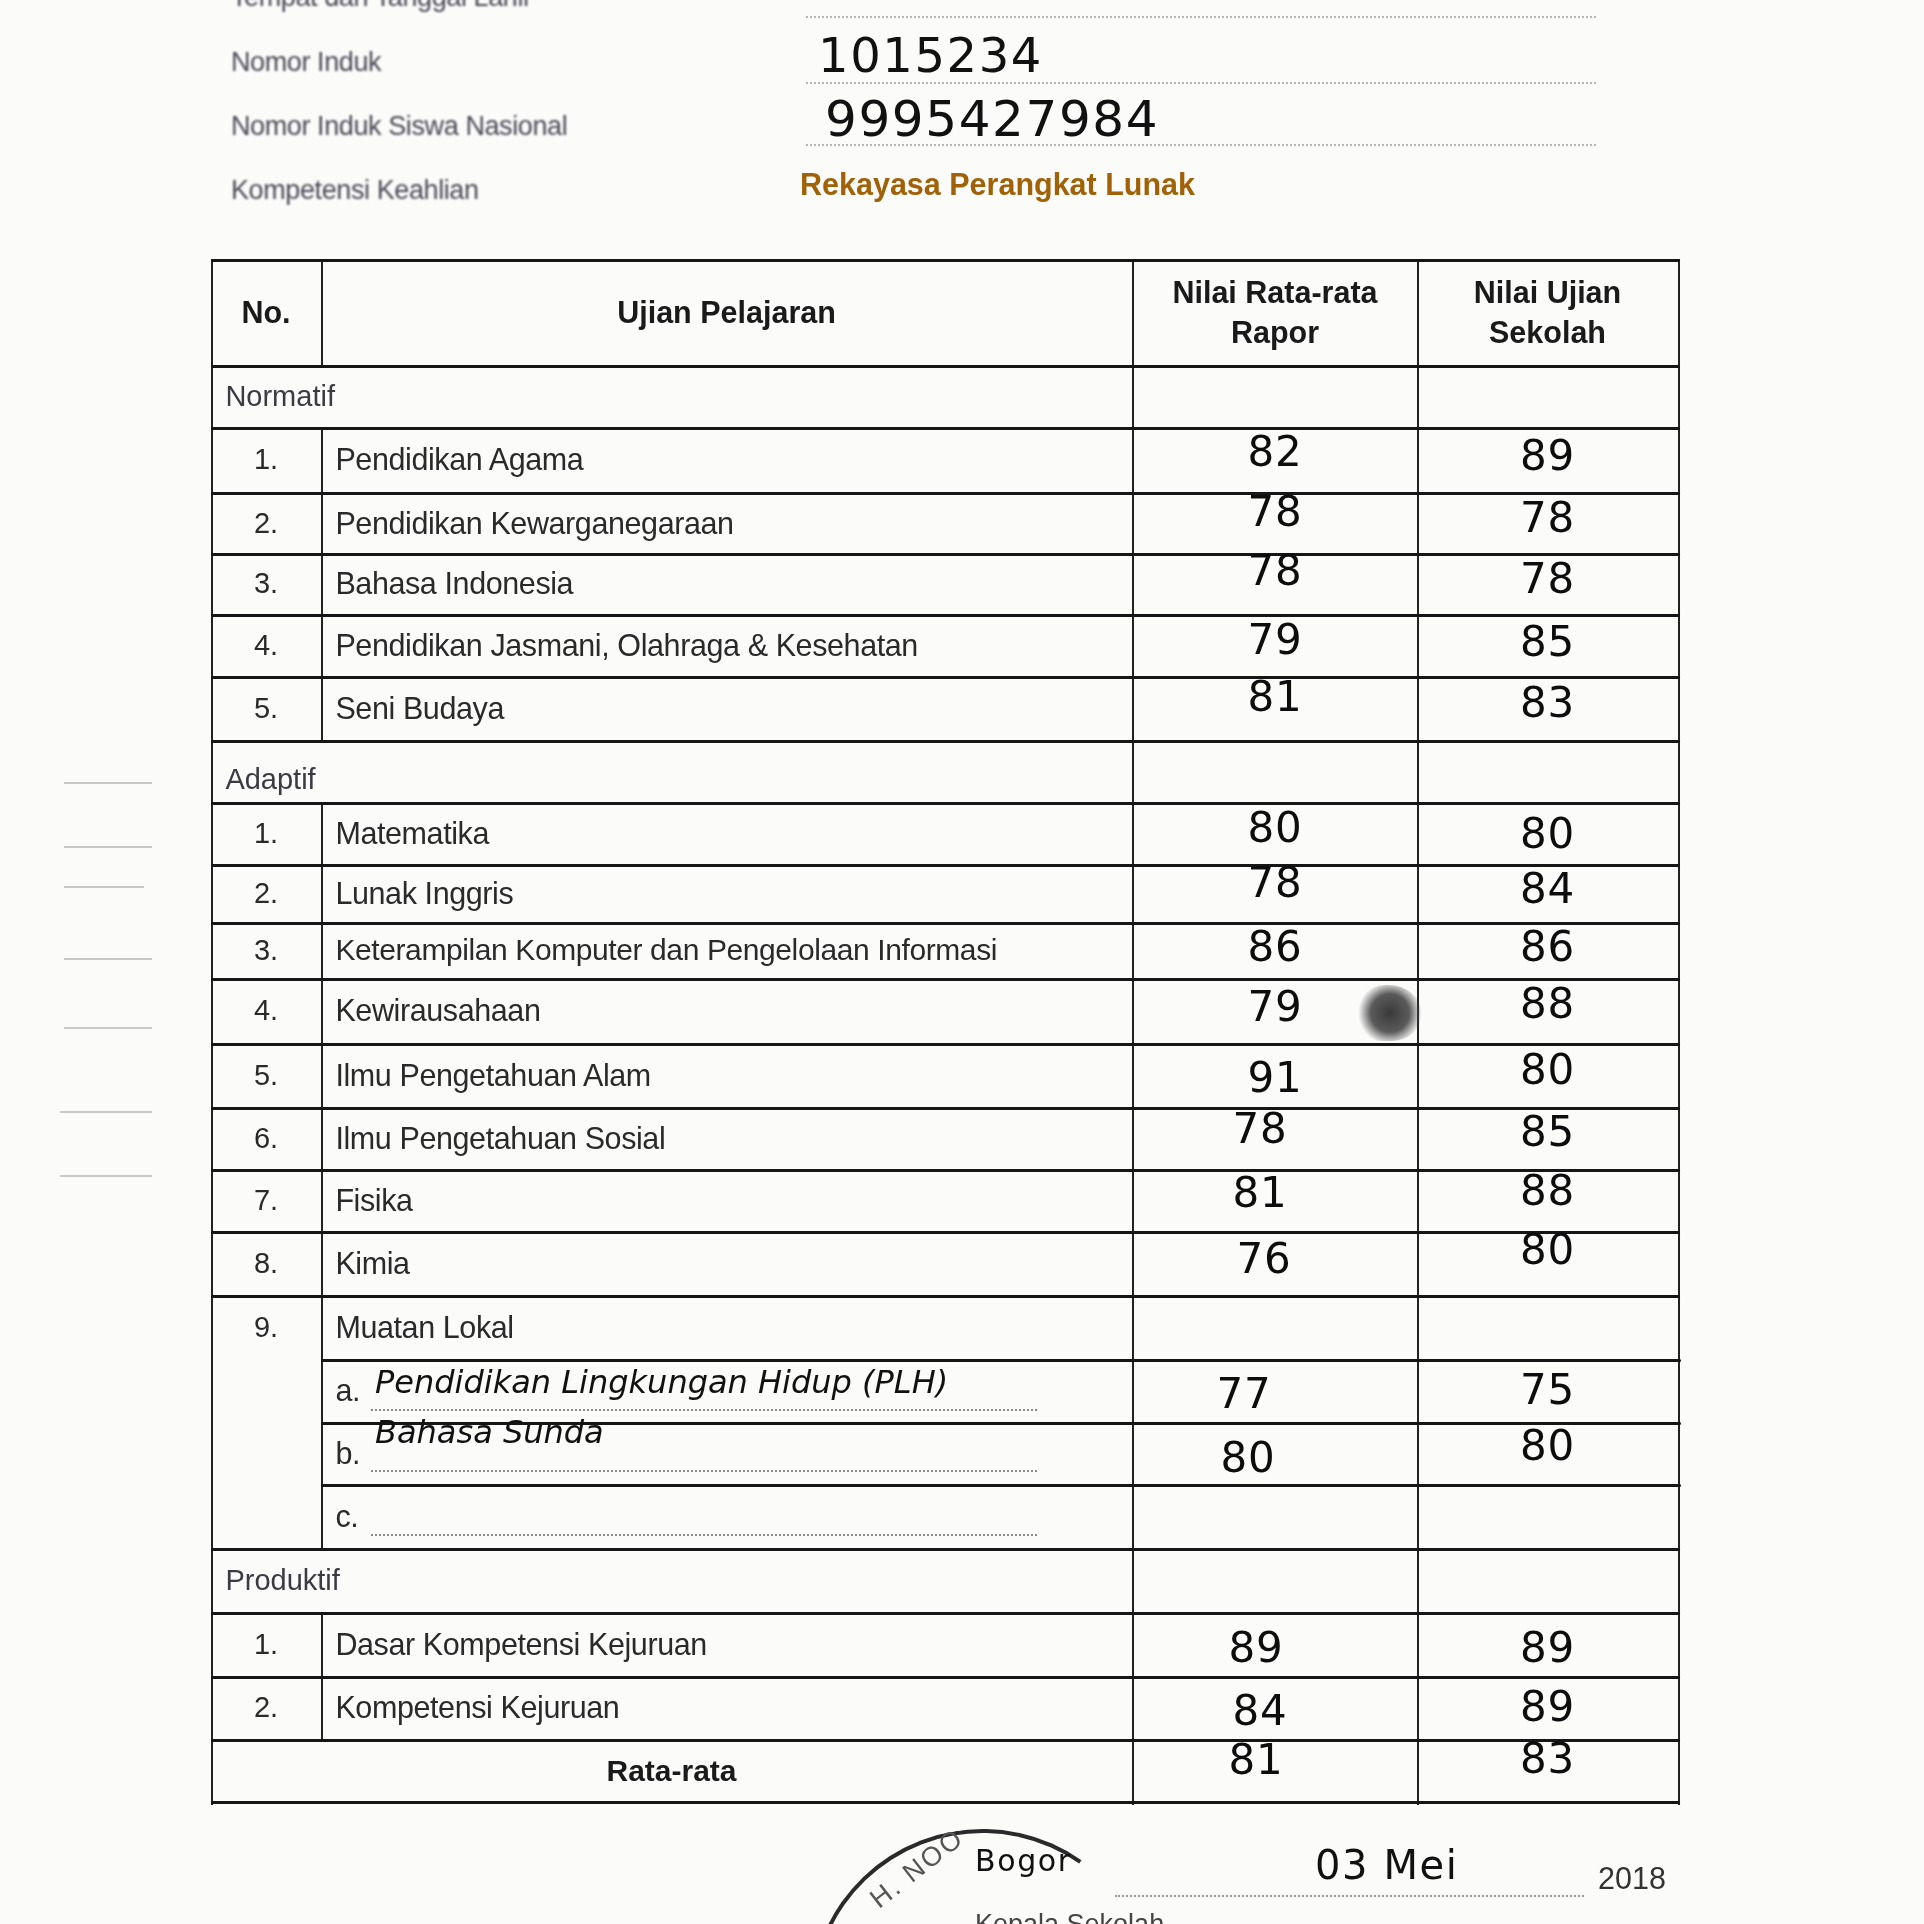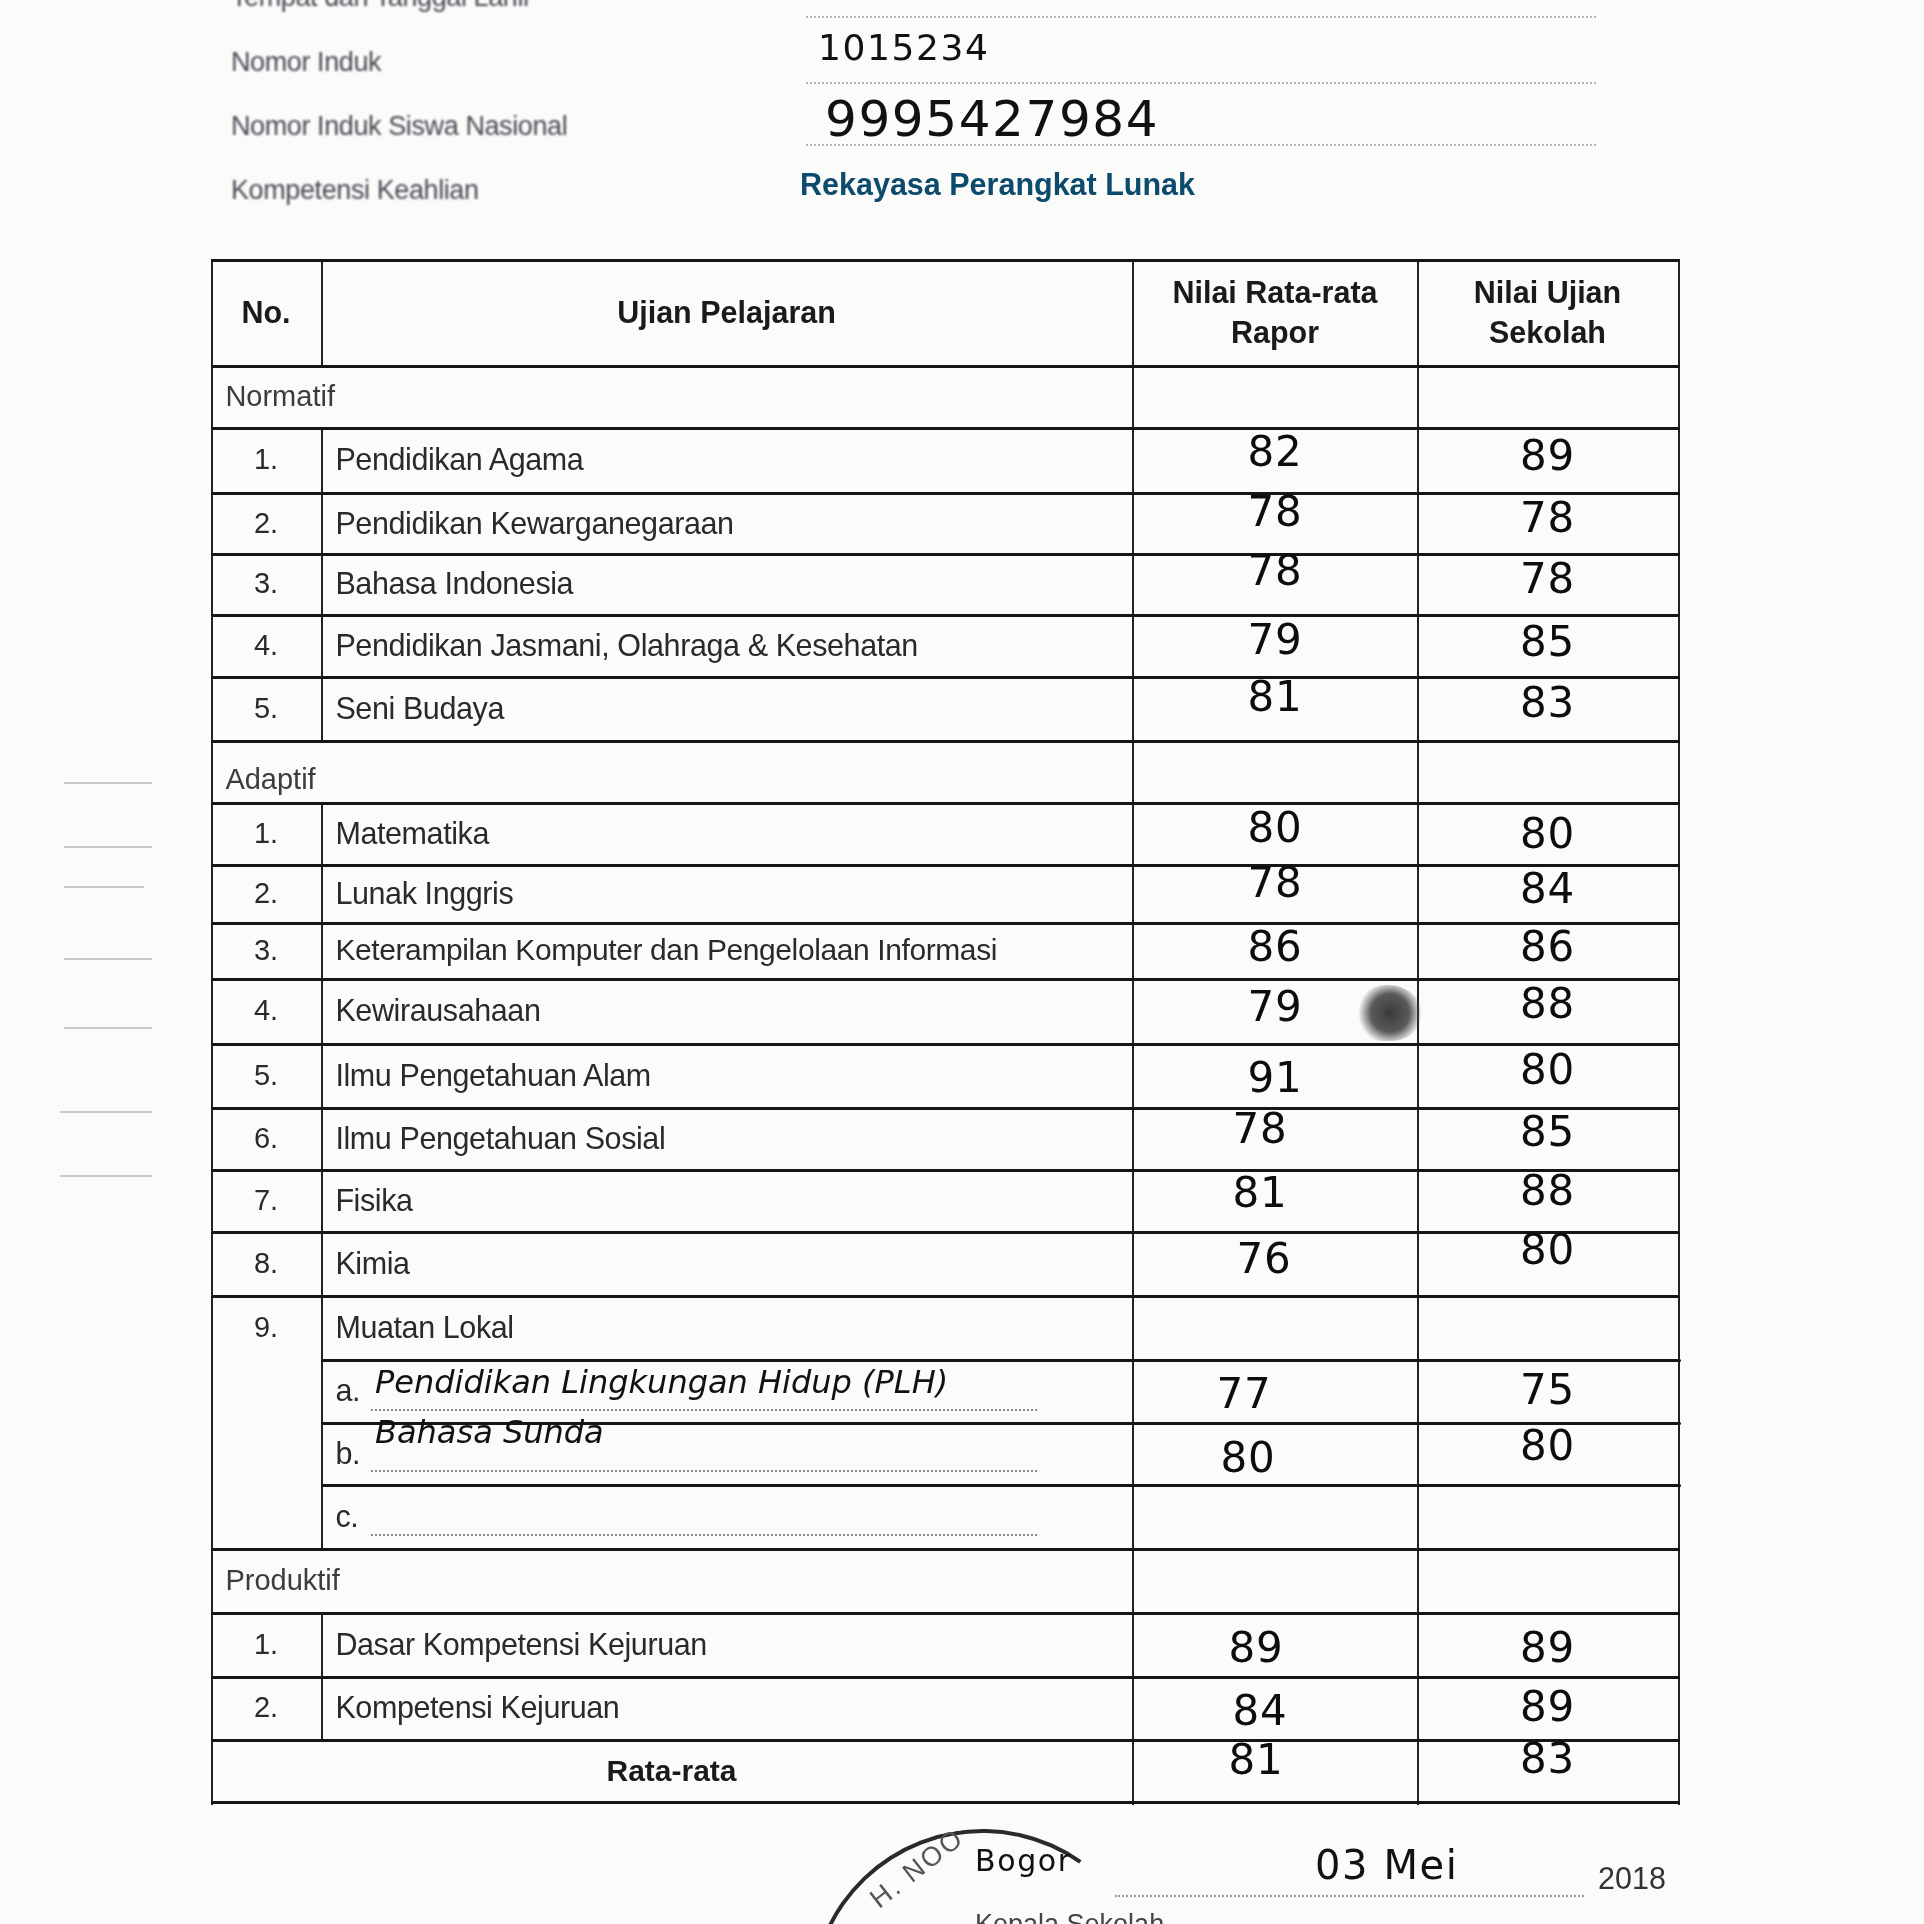--- a/index.html
+++ b/index.html
@@ -17,21 +17,21 @@
   .hand {
     font-family:"DejaVu Sans", sans-serif;
     font-weight:400; color:#111;
     letter-spacing:1.6px;
   }
   .dotline {
     position:absolute; height:0;
     border-bottom:2.4px dotted #b5b5b5;
   }
   .typed {
-    font-weight:bold; font-size:30.5px; color:#0c4a6e;
+    font-weight:bold; font-size:30.5px; color:#a16207;
   }
   
   .tbl { position:absolute; left:211px; top:259px; width:1469px; height:1546px; }
   .hline { position:absolute; left:0; height:3.2px; background:#161616; border-radius:1.6px; }
   .vline { position:absolute; width:2.4px; background:#222; }
   .cell { position:absolute; display:flex; align-items:center; }
   .hdr { font-weight:bold; font-size:30.5px; color:#1a1a1a; justify-content:center; text-align:center; line-height:40px; }
   .sec { font-size:29px; color:#3b3b44; padding-left:14.4px; filter: blur(0.6px); }
   .num { font-size:29px; color:#2a2a2a; justify-content:center; }
   .subj { font-size:30.5px; color:#2a2a2a; padding-left:14.4px; filter: blur(0.5px); letter-spacing:-0.4px; }
@@ -55,21 +55,21 @@
   <div class="margin-dot" style="left:64px;top:1027px;width:88px;"></div>
   <div class="margin-dot" style="left:60px;top:1111px;width:92px;"></div>
   <div class="margin-dot" style="left:60px;top:1175px;width:92px;"></div>
 </div>
 
 <div>
   <div class="abs label" style="left:231px;top:-17.6px;">Tempat dan Tanggal Lahir</div>
   <div class="dotline" style="left:806px;top:16px;width:790px;"></div>
 
   <div class="abs label" style="left:231px;top:47px;">Nomor Induk</div>
-  <div class="abs hand" style="left:818px;top:27px;font-size:36px;">1015234</div>
+  <div class="abs hand" style="left:818px;top:27px;font-size:48px;">1015234</div>
   <div class="dotline" style="left:806px;top:82px;width:790px;"></div>
 
   <div class="abs label" style="left:231px;top:111px;">Nomor Induk Siswa Nasional</div>
   <div class="abs hand" style="left:825px;top:90px;font-size:50px;">9995427984</div>
   <div class="dotline" style="left:806px;top:144px;width:790px;"></div>
 
   <div class="abs label" style="left:231px;top:175px;">Kompetensi Keahlian</div>
   <div class="abs typed" style="left:800px;top:167px;">Rekayasa Perangkat Lunak</div>
 </div>
 

